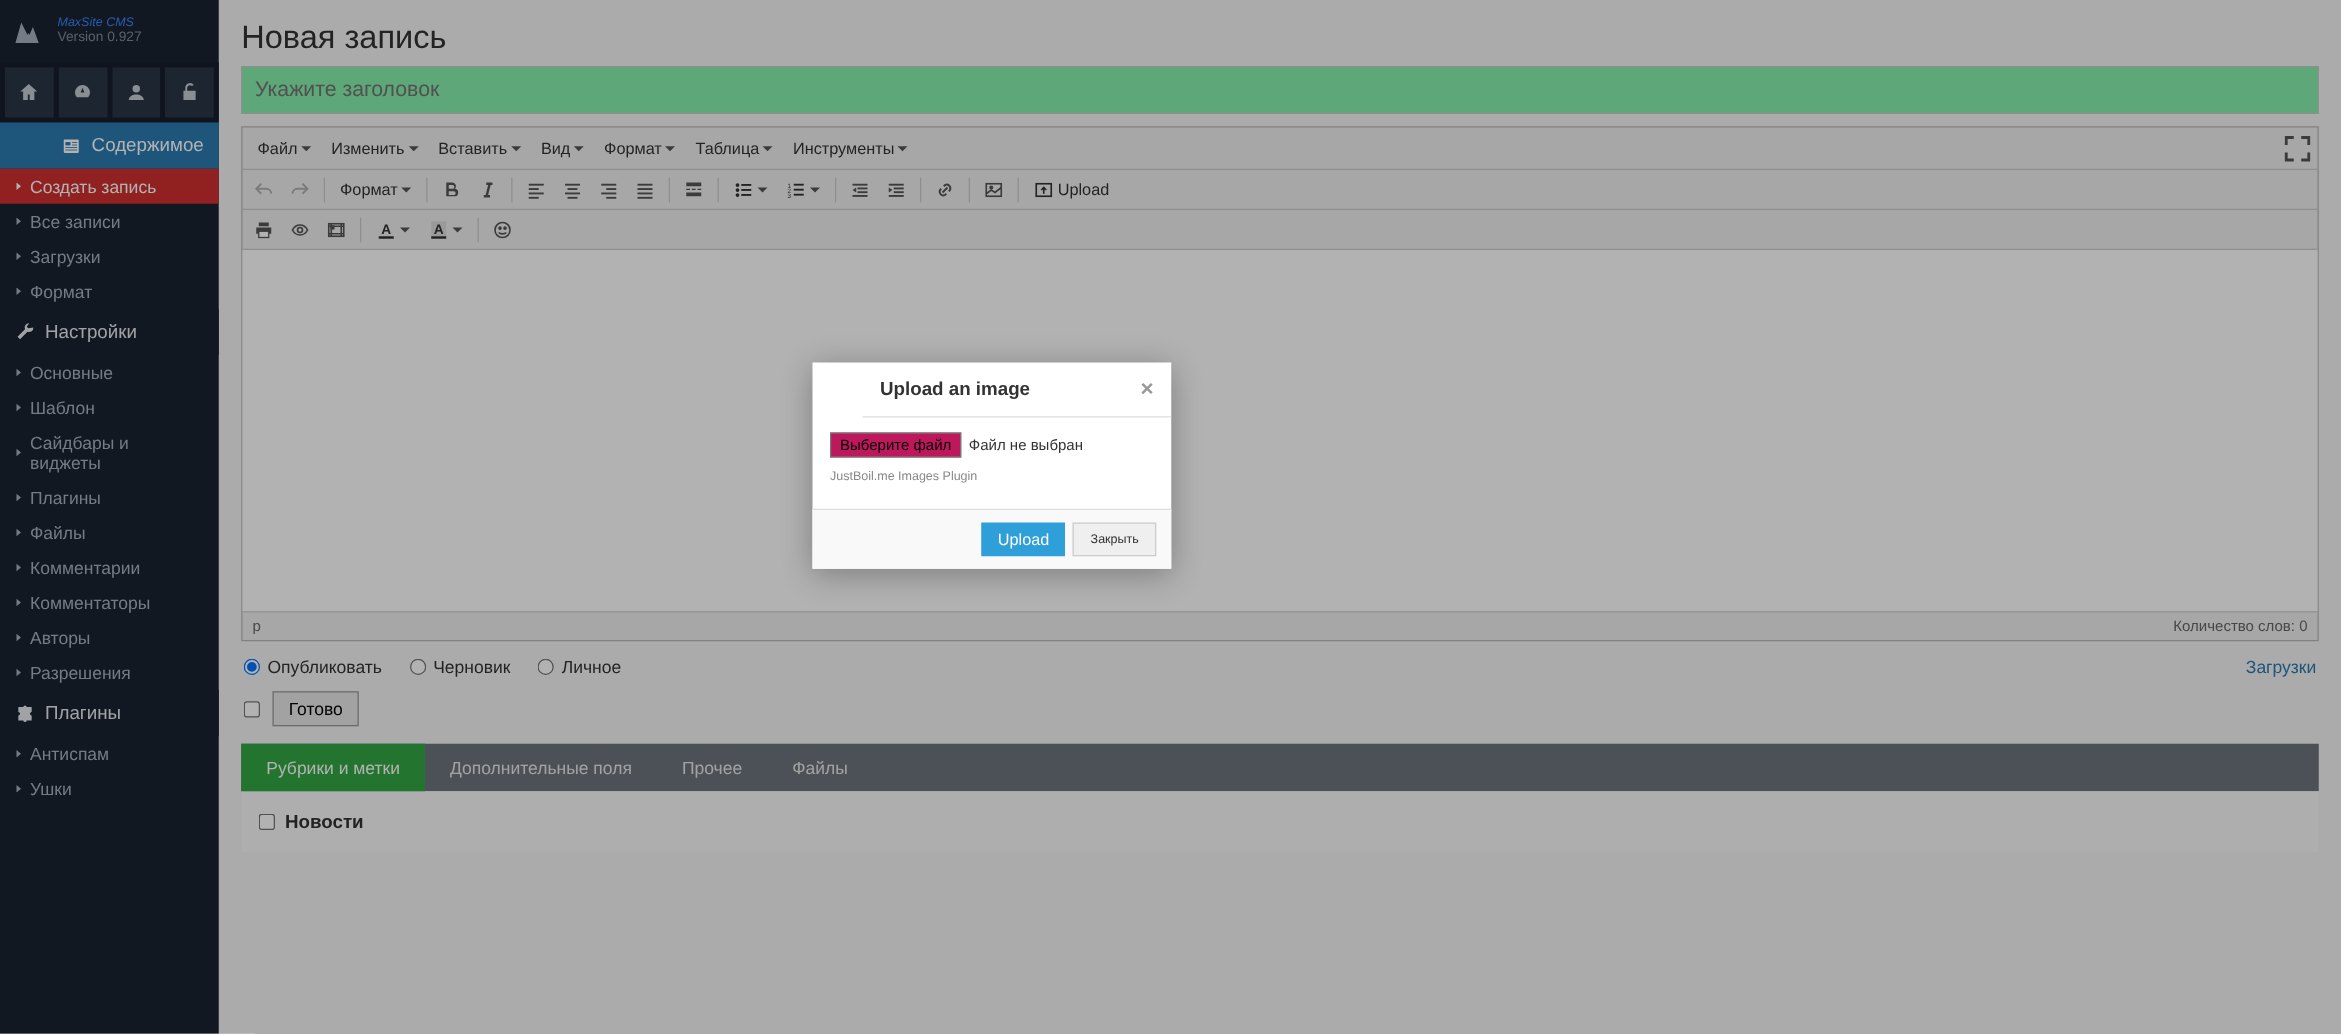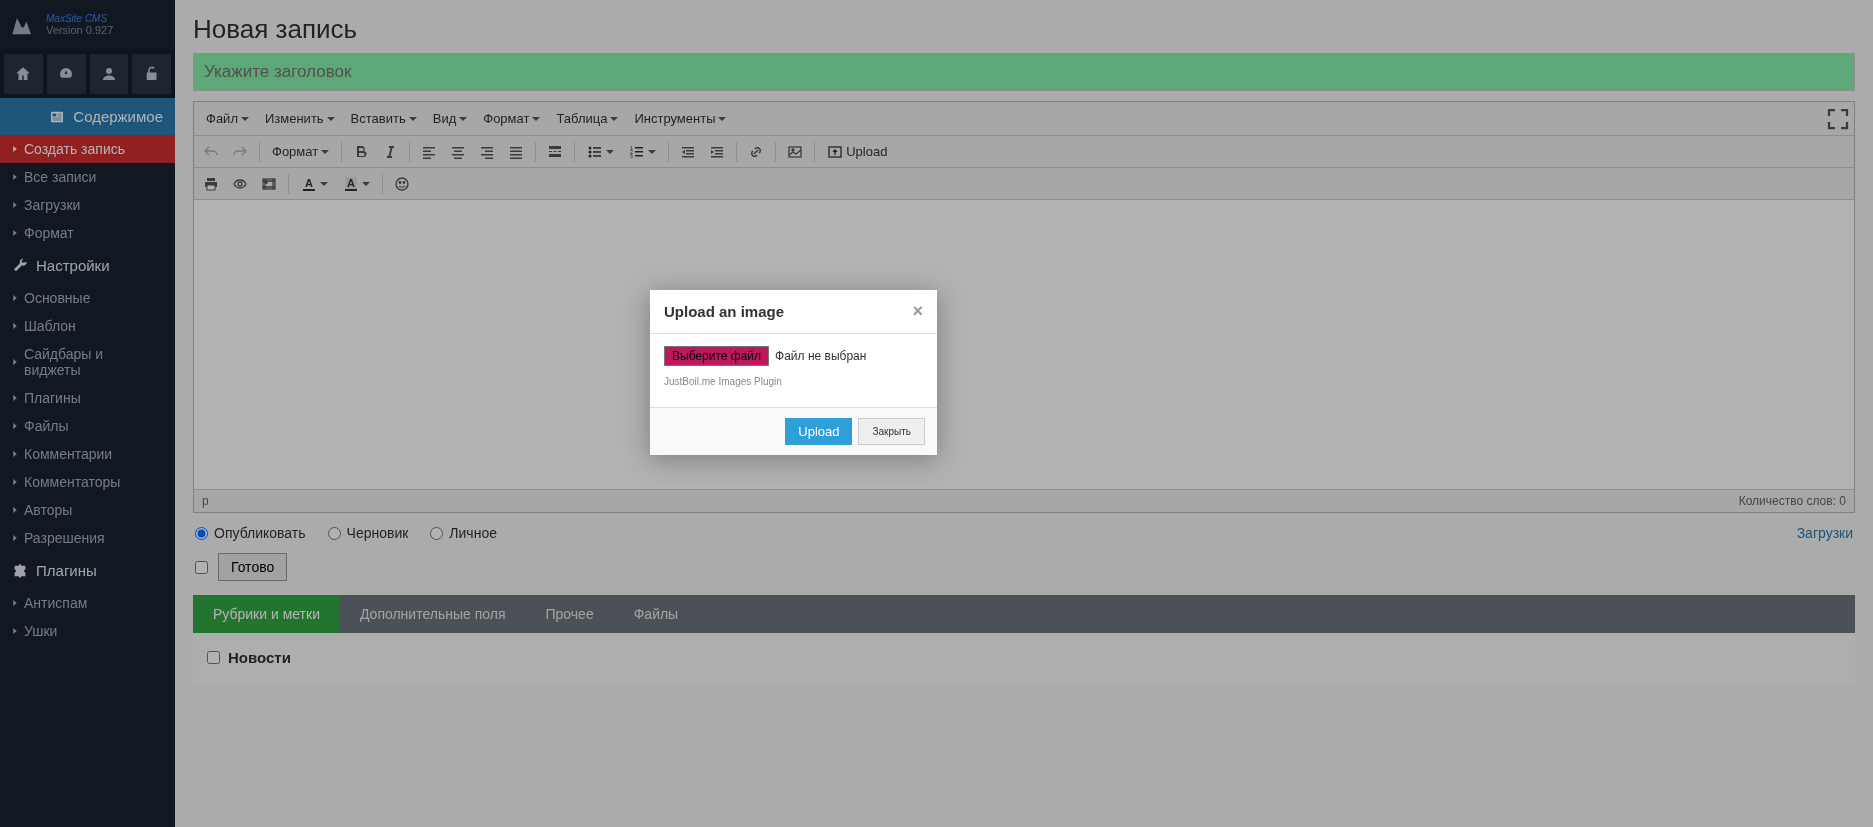--- a/index.html
+++ b/index.html
@@ -50,21 +50,21 @@
 
 .tabs { display:flex; background:#6c757d; }
 .tab { padding:11px 20px; font-size:14px; color:#fff; cursor:pointer; }
 .tab.active { background:#33a744; }
 .tabc1 { color:#e8e8e8; }
 .cat-list { background:#f9f9f9; padding:16px 14px; }
 .cat-item { display:flex; align-items:center; gap:8px; font-size:15px; font-weight:600; color:#333; }
 
 
 .modal { position:absolute; left:650px; top:290px; width:287px; background:#fff; z-index:200; box-shadow:0 4px 24px rgba(0,0,0,0.3); }
-.modal-head { padding:11px 14px; display:flex; justify-content:space-between; align-items:center; border-bottom:1px solid #ddd; }
+.modal-head { padding:11px 14px; display:flex; justify-content:space-between; align-items:center; border-bottom:1px solid #ddd;margin-left:40px; }
 .modal-title { font-size:15px; font-weight:700; }
 .modal-close { color:#999; font-size:18px; cursor:pointer; font-weight:bold; }
 .modal-body { padding:12px 14px 20px; }
 .file-row { display:flex; align-items:center; gap:6px; margin-bottom:10px; }
 .file-btn { background:#be185d; border:1px solid #767676; padding:2px 7px; font-size:12px; cursor:pointer; font-family:Arial; }
 .file-status { font-size:12px; }
 .plugin-info { font-size:10px; color:#888; margin-top:10px; }
 .modal-foot { border-top:1px solid #ddd; padding:10px 12px; display:flex; justify-content:flex-end; gap:6px; background:#f9f9f9; }
 .btn-primary { background:#2e9fd8; color:#fff; border:none; padding:6px 13px; font-size:13px; cursor:pointer; }
 .btn-default { background:#efefef; color:#333; border:1px solid #ccc; padding:6px 13px; font-size:10px; cursor:pointer; }

